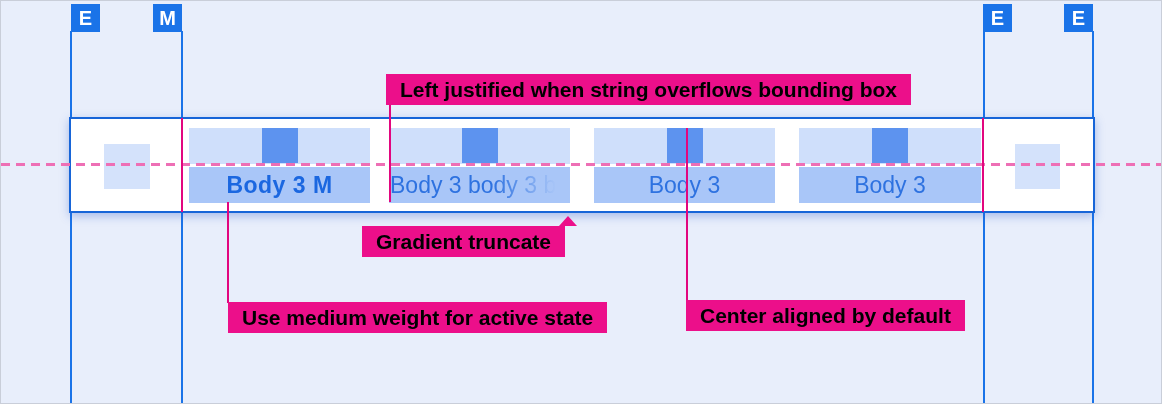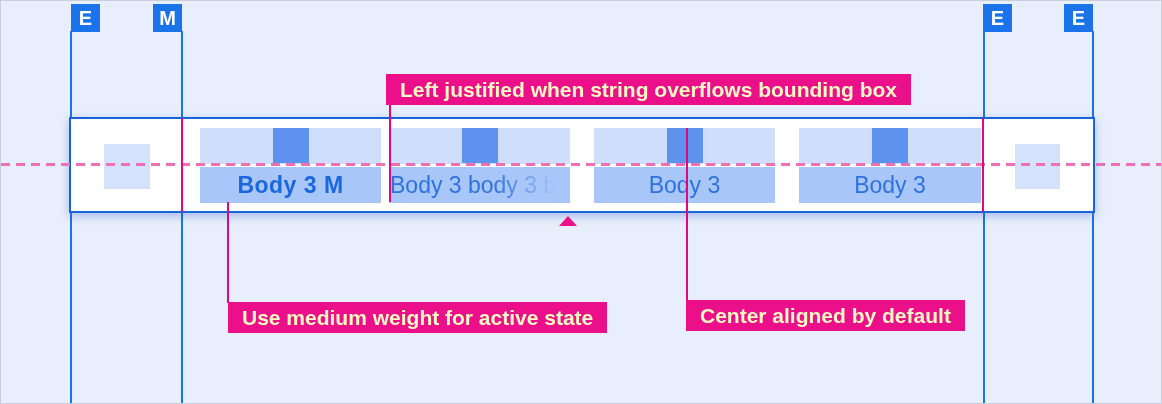--- a/index.html
+++ b/index.html
@@ -35,21 +35,21 @@
     box-sizing:border-box;background:#fff;border:2px solid #1765d8;
     box-shadow:0 3px 9px rgba(40,90,200,.35);
     z-index:2;
   }
   
   .mini-square{position:absolute;top:143px;width:46px;height:45px;background:#d4e2fb;z-index:3;}
   .mini-square.left{left:103px;}
   .mini-square.right{left:1014px;width:45px;}
   
   .tab{position:absolute;top:127px;width:181px;height:75px;z-index:3;}
-  .tab.t1{left:199px;}
+  .tab.t1{left:188px;}
   .tab.t2{left:388px;}
   .tab.t3{left:593px;}
   .tab.t4{left:798px;width:182px;}
   .tab .strip-top{position:relative;height:36px;background:#cfdffb;}
   .tab .icon-ph{position:absolute;top:0;left:50%;transform:translateX(-50%);width:36px;height:35px;background:#5d93ef;}
   .tab .strip-label{
     position:relative;margin-top:3px;height:36px;background:#a9c6f8;
     line-height:36px;text-align:center;font-size:23px;color:#2e72e0;
     white-space:nowrap;overflow:hidden;
   }
@@ -66,21 +66,21 @@
   }
   
   .pink-line{position:absolute;width:2px;background:#e2067f;z-index:6;}
   .pink-line.band-left{left:180px;top:117px;height:94px;}
   .pink-line.band-right{left:981px;top:117px;height:94px;}
   .pink-line.p-leftjust{left:388px;top:103px;height:98px;}
   .pink-line.p-medium{left:226px;top:201px;height:101px;}
   .pink-line.p-center{left:685px;top:127px;height:173px;}
   
   .note{
-    position:absolute;z-index:7;background:#ec0f8a;color:#fef9c3;
+    position:absolute;z-index:7;background:#ec0f8a;color:#000000;
     font-size:21px;font-weight:bold;line-height:23px;padding:4px 14px;
     white-space:nowrap;
   }
   .note.n1{left:385px;top:73px;}
   .note.n2{left:361px;top:225px;}
   .note.n3{left:227px;top:301px;text-align:right;}
   .note.n4{left:685px;top:299px;}
   .note-arrow{
     position:absolute;left:558px;top:215px;z-index:7;width:0;height:0;
     border-left:9px solid rgba(0,0,0,0);
@@ -143,16 +143,17 @@
 
   <div class="pink-line band-left"></div>
   <div class="pink-line band-right"></div>
 
   <div class="pink-line p-leftjust"></div>
   <div class="pink-line p-medium"></div>
   <div class="pink-line p-center"></div>
 
   <div class="note n1">Left justified when string overflows bounding box</div>
   <div class="note-arrow"></div>
+  <div class="note n2">Gradient truncate</div>
   <div class="note n3">Use medium weight for active state</div>
   <div class="note n4">Center aligned by default</div>
 
 </div>
 
 </body></html>

